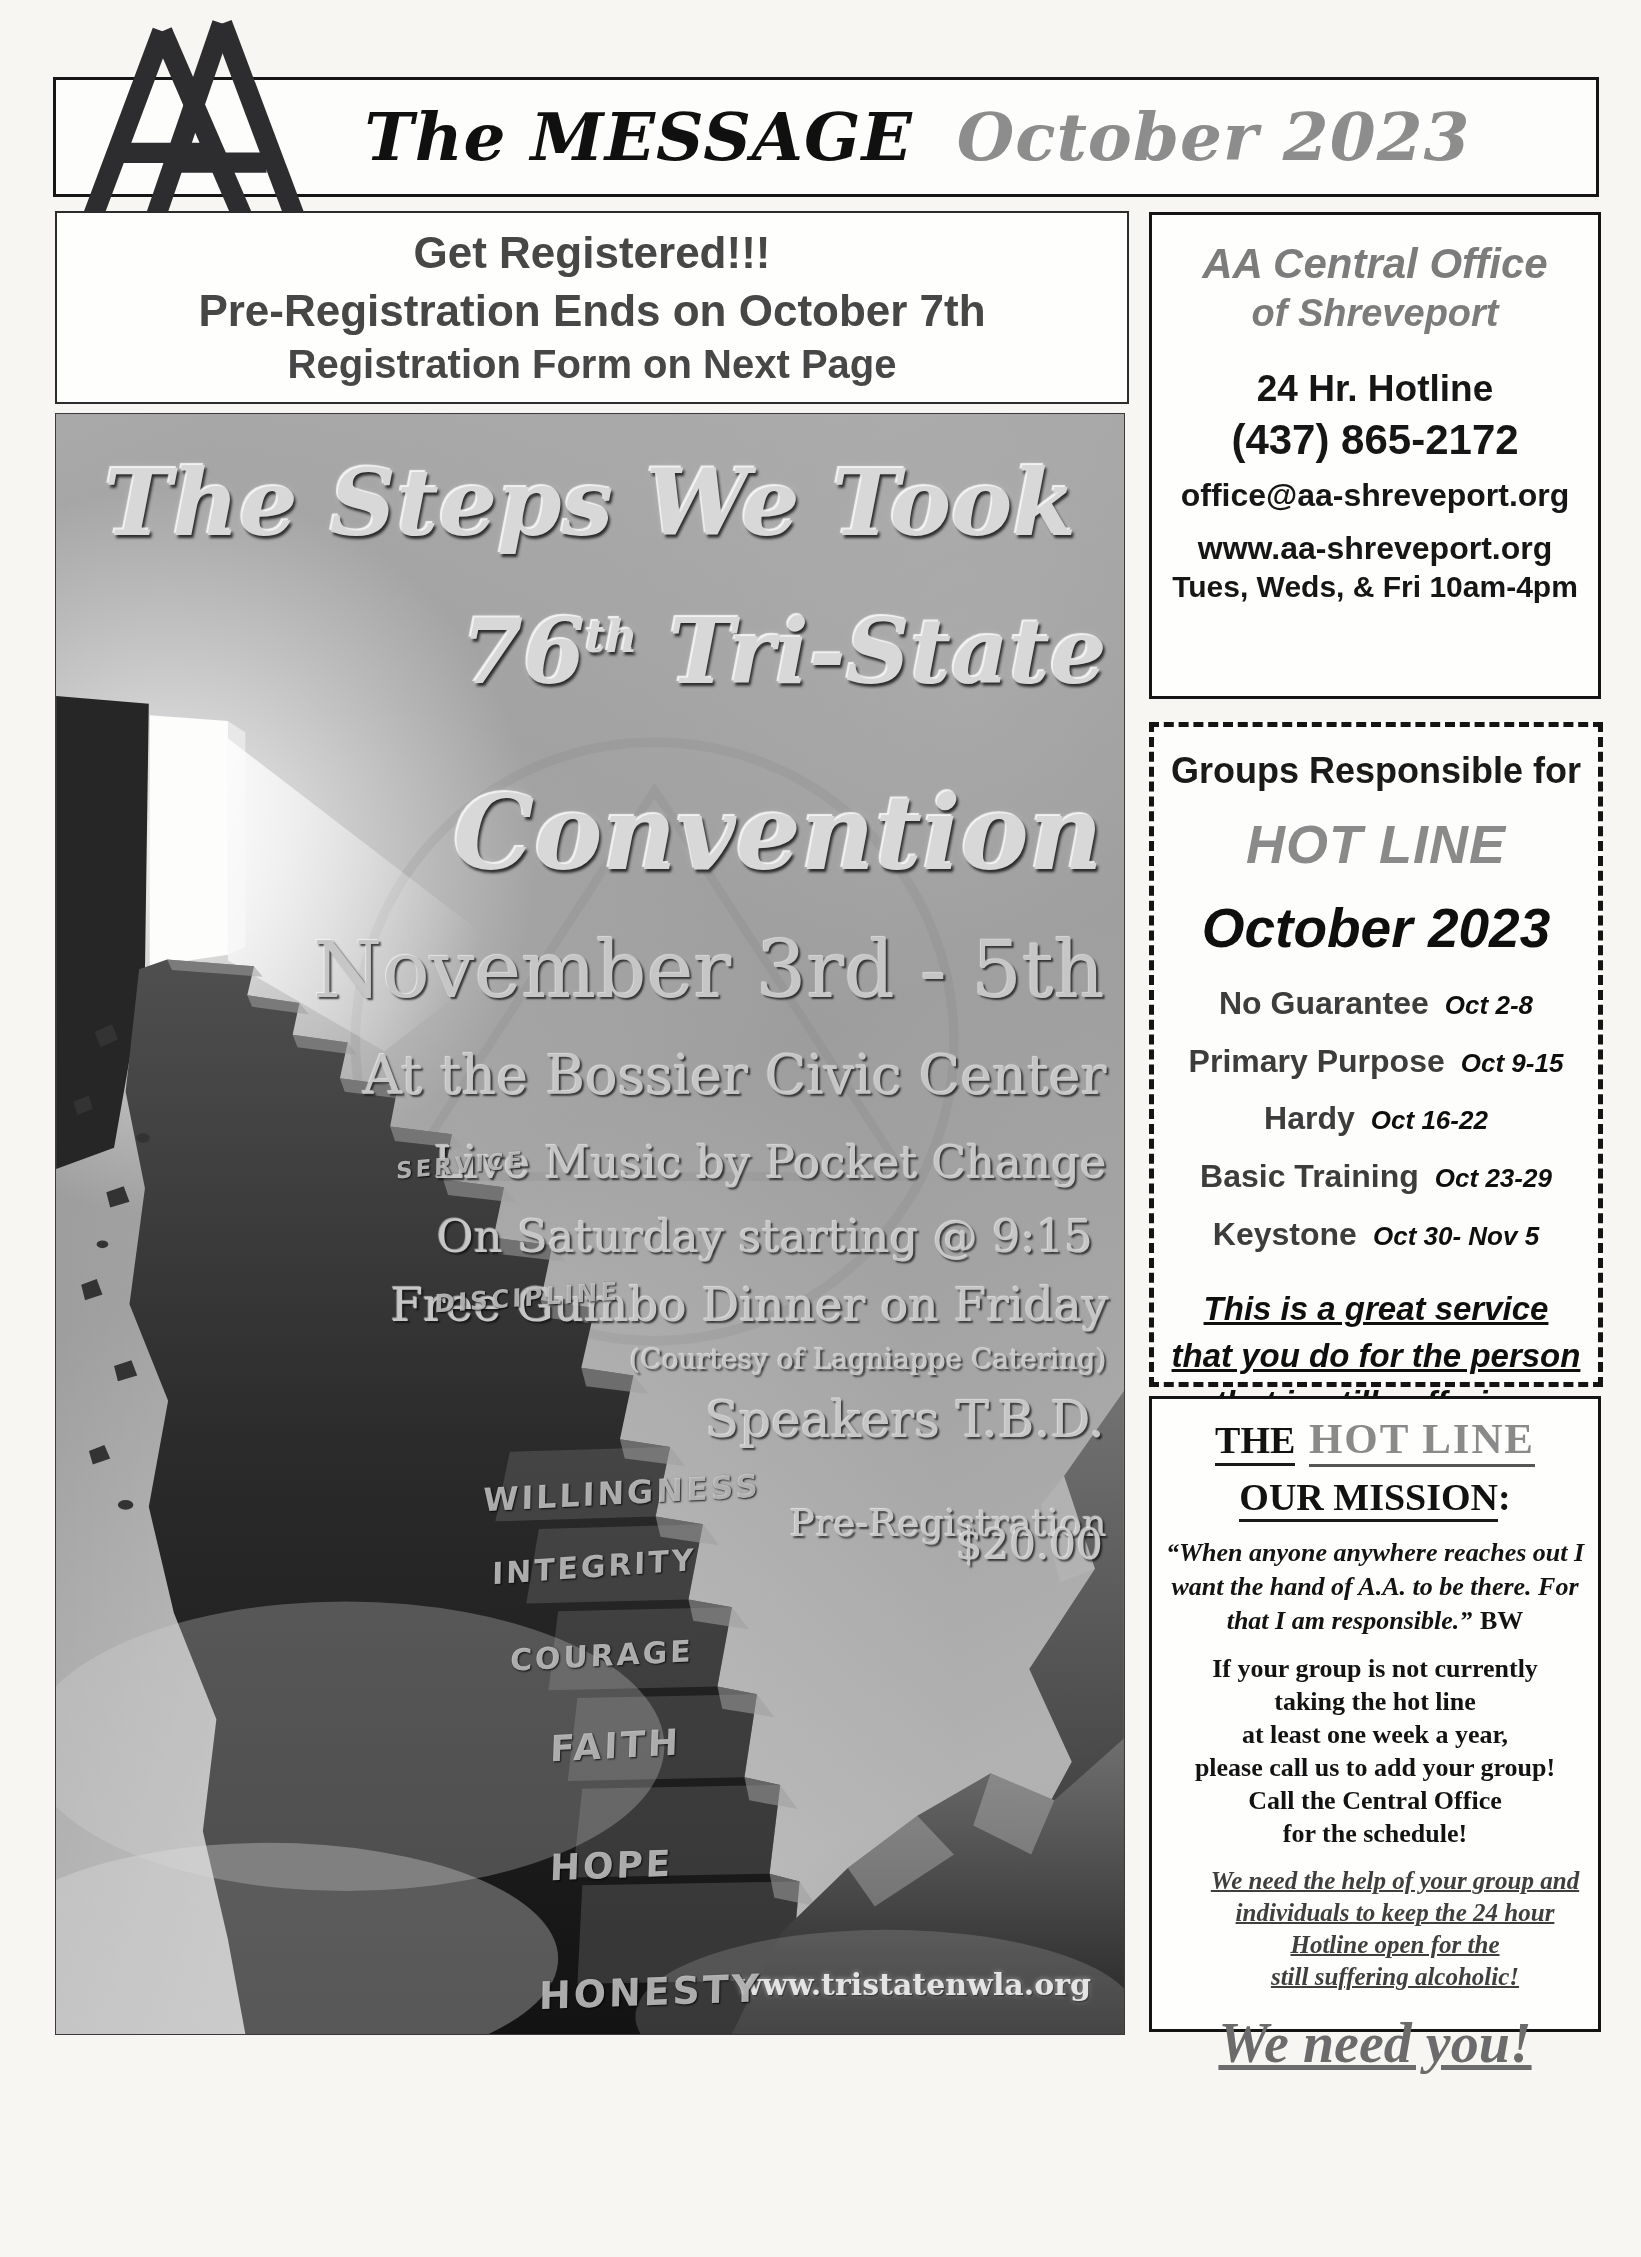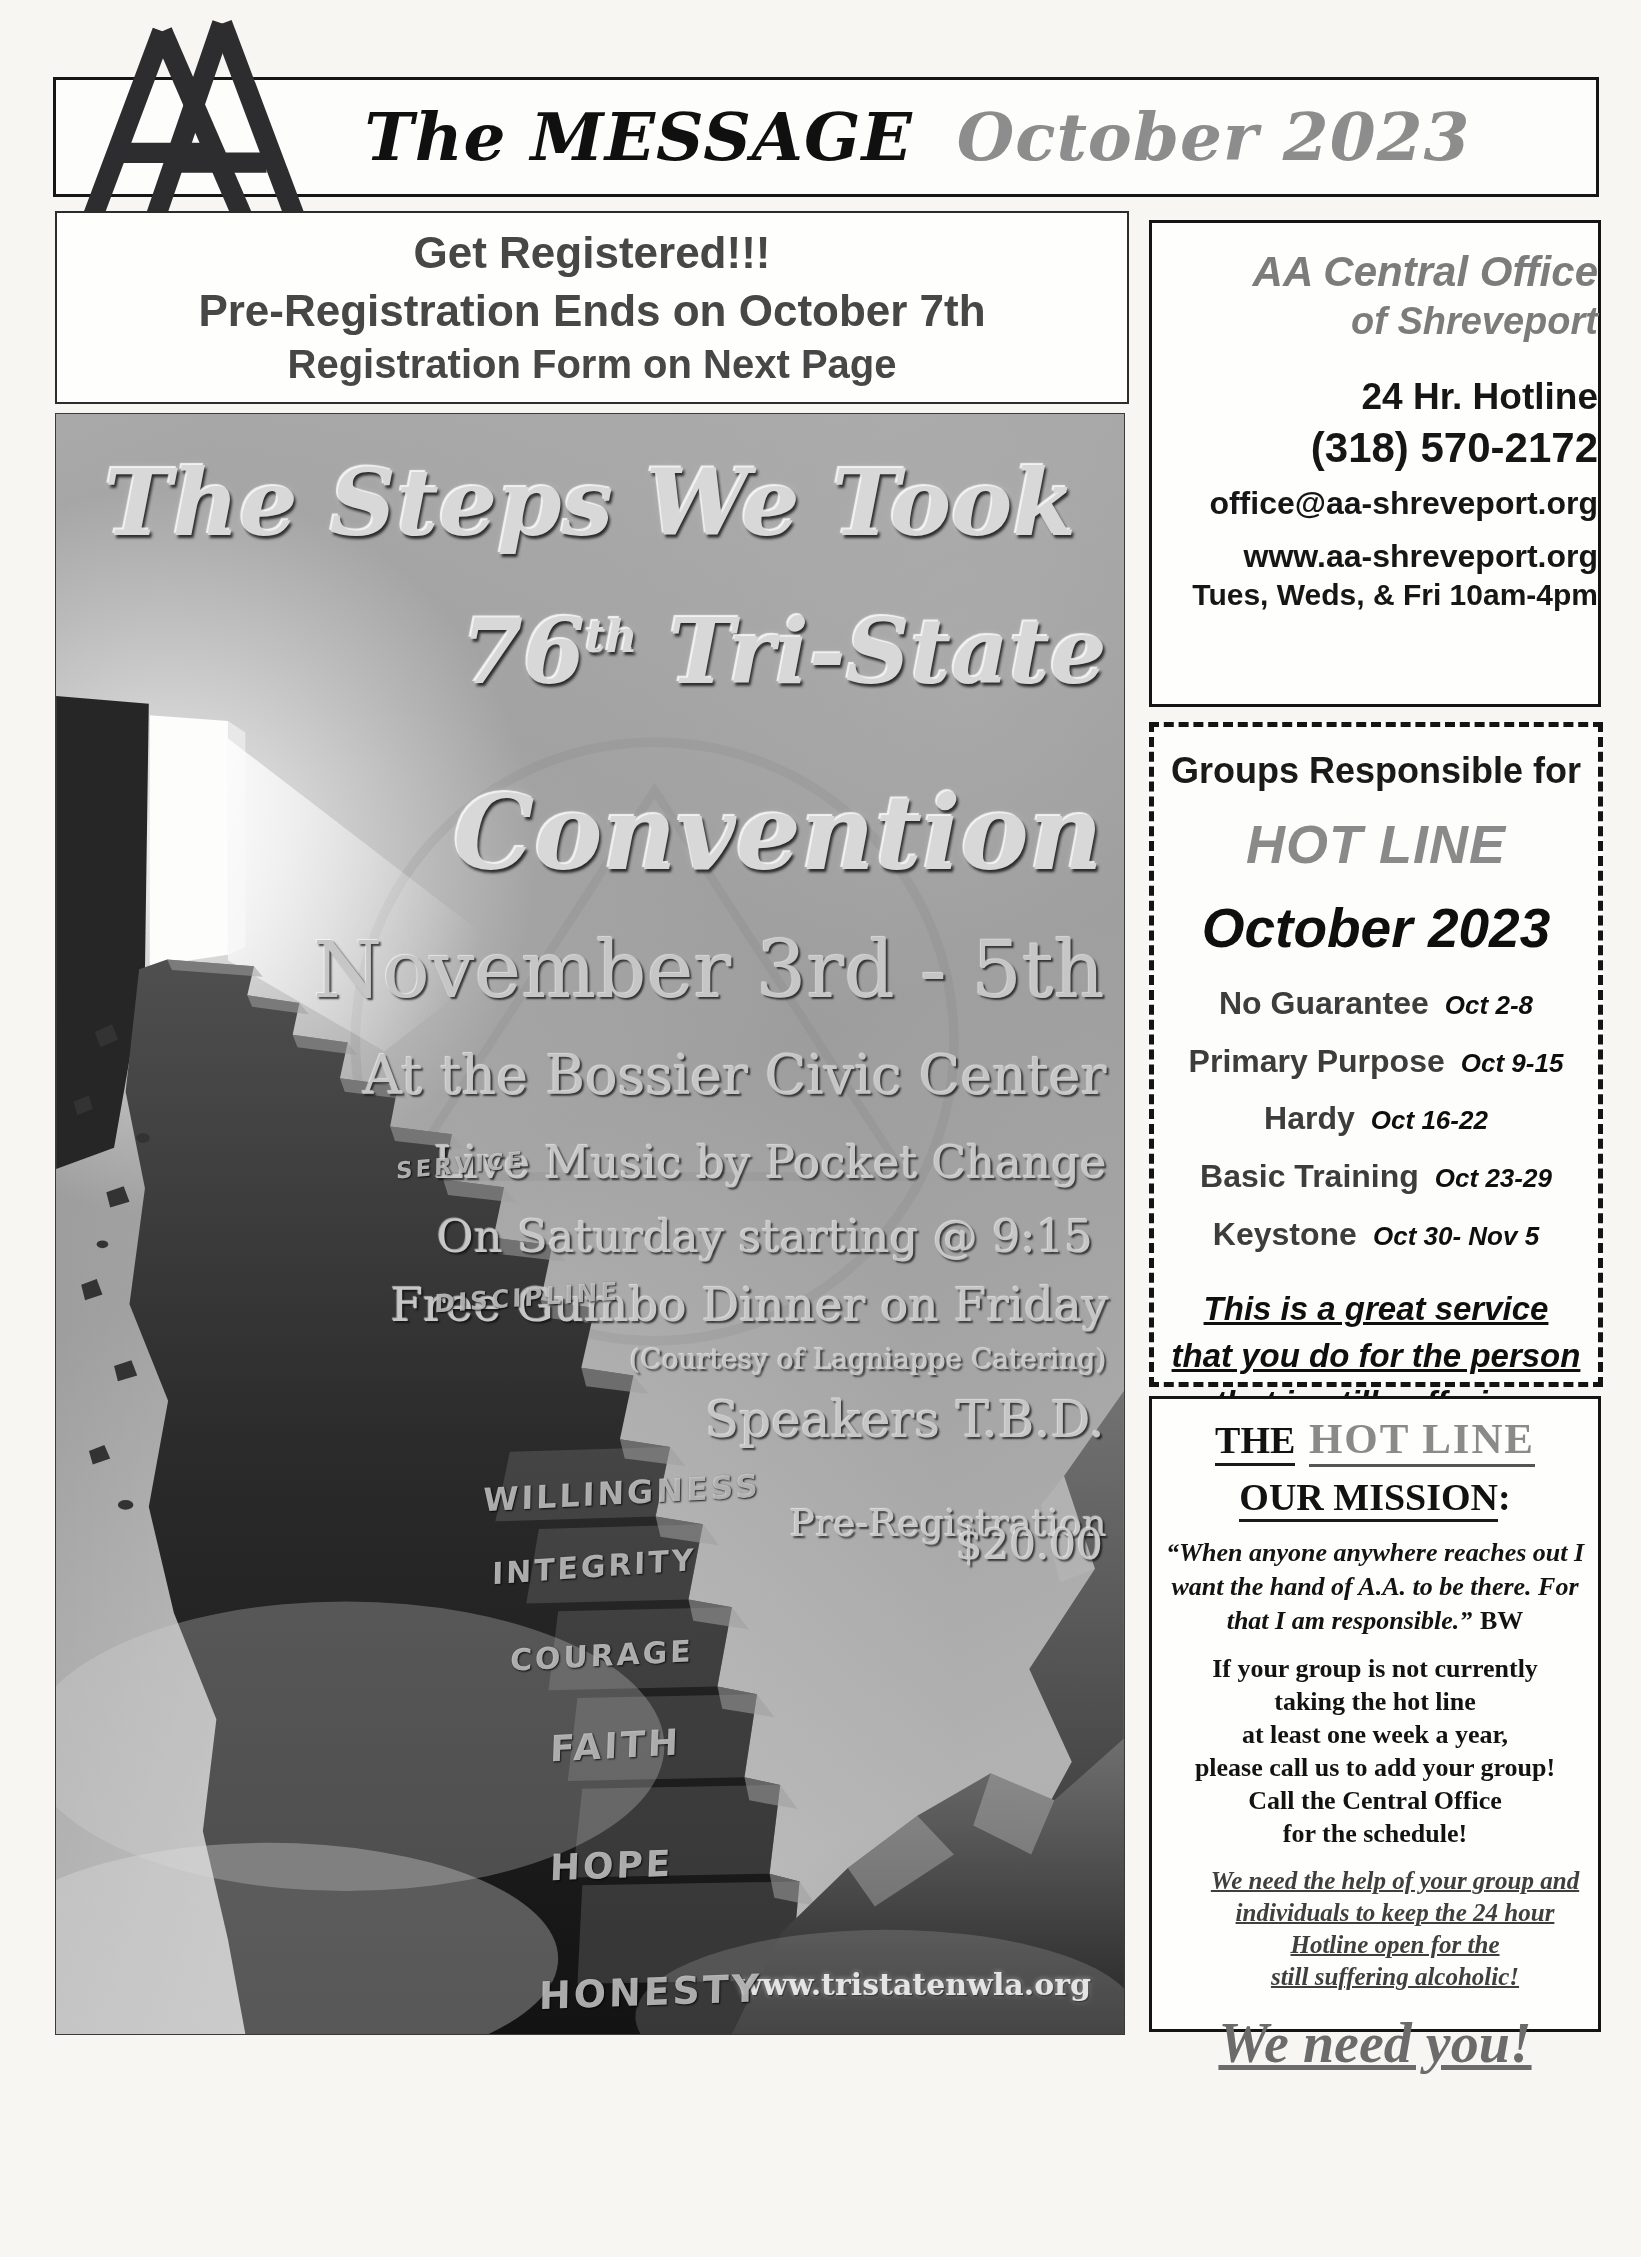--- a/index.html
+++ b/index.html
@@ -90,23 +90,23 @@
   .sw1{top:869px;left:378px;font-size:25px;transform:rotate(-4deg) skewX(-5deg);}
   .sw2{top:1060px;left:427px;font-size:32px;transform:rotate(-3deg) skewX(-4deg);}
   .sw3{top:1135px;left:436px;font-size:30px;transform:rotate(-4deg) skewX(-5deg);}
   .sw4{top:1224px;left:454px;font-size:30px;transform:rotate(-3deg) skewX(-4deg);}
   .sw5{top:1311px;left:494px;font-size:36px;transform:rotate(-3deg) skewX(-5deg);}
   .sw6{top:1431px;left:494px;font-size:36px;transform:rotate(-2deg) skewX(-4deg);}
   .sw7{top:1556px;left:483px;font-size:38px;transform:rotate(-2deg) skewX(-3deg);}
 
   
   #office-box{
-    left:1149px;top:220px;width:446px;height:481px;
+    left:1149px;top:212px;width:446px;height:481px;
     background:#fefefd;border:3.9px solid #141414;
-    text-align:right;
+    text-align:center;
   }
   .gray-ital{font-weight:bold;font-style:italic;color:#7c7c7c;}
   #office-box .t1{font-size:42px;margin-top:25px;}
   #office-box .t2{font-size:38px;margin-top:3.9px;}
   #office-box .hot{font-size:37px;font-weight:bold;color:#161616;margin-top:33px;}
   #office-box .phone{font-size:42px;font-weight:bold;color:#161616;margin-top:5.8px;}
   #office-box .email{font-size:32px;font-weight:bold;color:#161616;margin-top:13.5px;}
   #office-box .site{font-size:32px;font-weight:bold;color:#161616;margin-top:15.4px;}
   #office-box .oh{font-size:42px;margin-top:7.7px;}
   #office-box .h1{font-size:30px;font-weight:bold;color:#161616;margin-top:13.5px;}
@@ -306,21 +306,21 @@
   <div class="abs graffiti sw4">COURAGE</div>
   <div class="abs graffiti sw5">FAITH</div>
   <div class="abs graffiti sw6">HOPE</div>
   <div class="abs graffiti sw7">HONESTY</div>
 </div>
 
 <div class="abs" id="office-box">
   <div class="t1 gray-ital">AA Central Office</div>
   <div class="t2 gray-ital">of Shreveport</div>
   <div class="hot">24 Hr. Hotline</div>
-  <div class="phone">(318) 570-2172</div>
+  <div class="phone">(437) 865-2172</div>
   <div class="email">office@aa-shreveport.org</div>
   <div class="site">www.aa-shreveport.org</div>
   <div class="h2">Tues, Weds, &amp; Fri 10am-4pm</div>
 </div>
 
 <div class="abs" id="dashed-box">
   <div class="heading">Groups Responsible for</div>
   <div class="hotline">HOT LINE</div>
   <div class="month">October 2023</div>
   <div class="entries">

